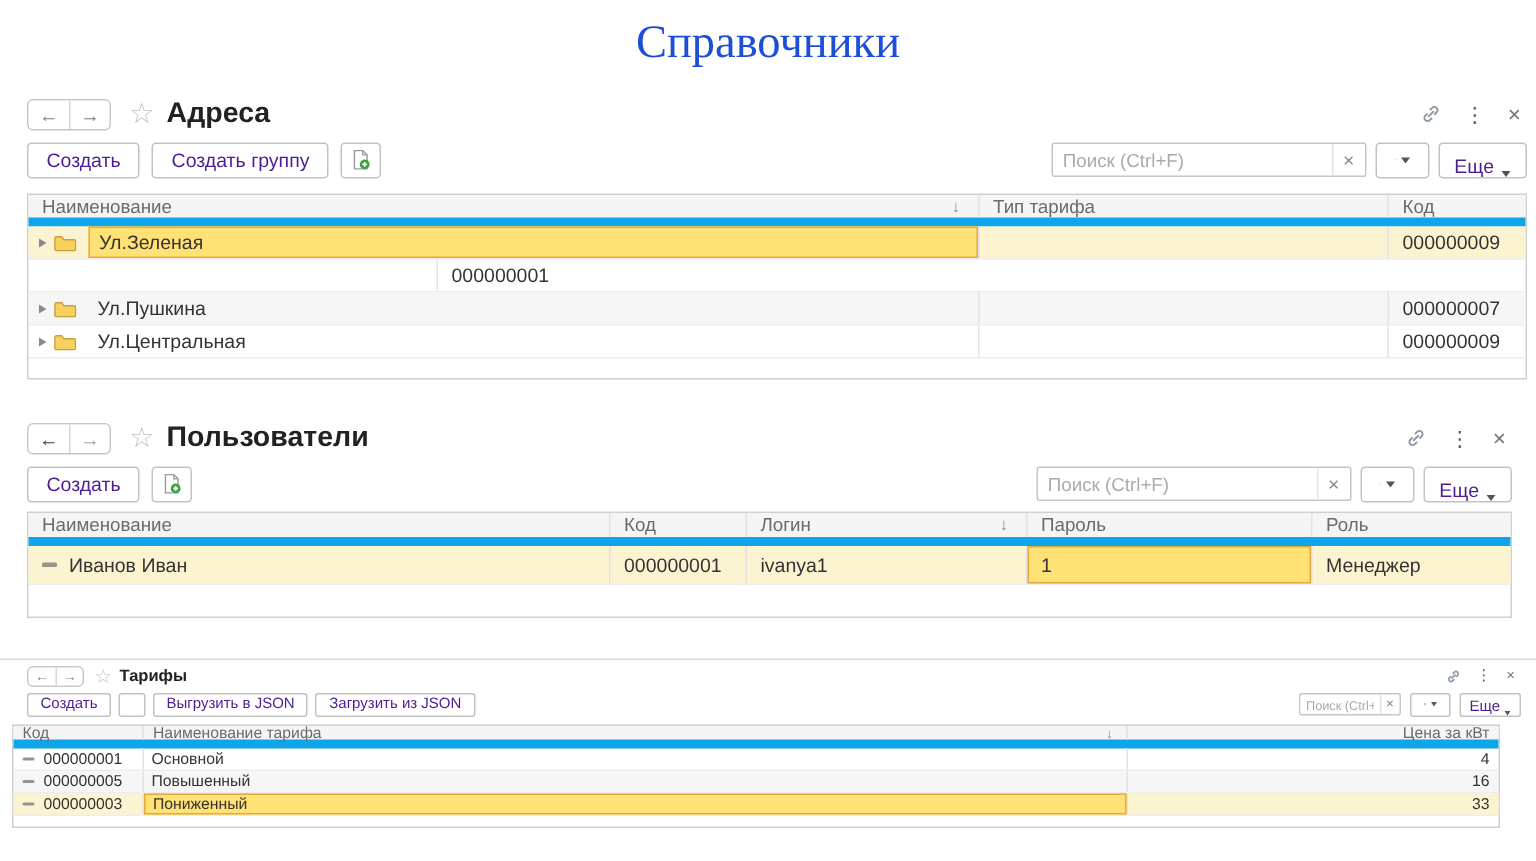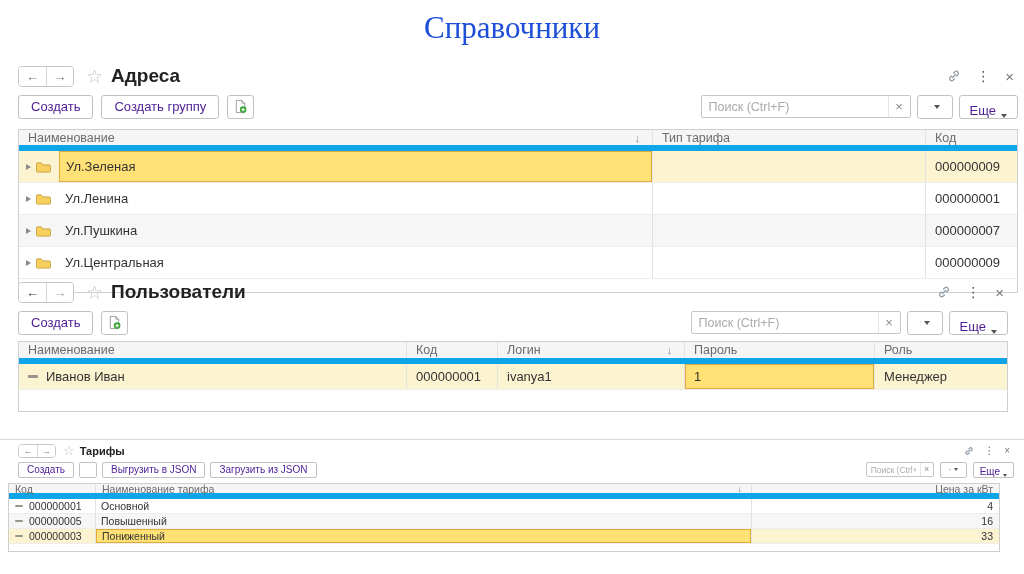--- a/index.html
+++ b/index.html
@@ -38,21 +38,21 @@
   .caret { width:0; height:0; border-left:3.5px solid transparent; border-right:3.5px solid transparent; border-top:4px solid #555; }
 
   .tbl { margin-top:10px; border:1px solid #cfcfcf; background:#fff; }
   .thead { display:flex; background:#f5f5f5; border-bottom:6px solid #0ea5e9; height:21px;
            font-size:12.5px; color:#6b6b6b; align-items:center; }
   .th { height:100%; display:flex; align-items:center; padding:0 9px; }
   .th, .cell { border-right:1px solid #e2e2e2; }
   .th:last-child, .cell:last-child { border-right:none; }
   .th.sorted { justify-content:space-between; }
   .sort-arrow { color:#888; font-size:11px; margin-right:3px; }
-  .trow { display:flex; height:32px; align-items:stretch; font-size:13px; color:#333; border-bottom:1px solid #ededed; }
+  .trow { display:flex; height:22px; align-items:stretch; font-size:13px; color:#333; border-bottom:1px solid #ededed; }
   .cell { display:flex; align-items:center; padding:0 9px; }
   .stripe { background:#f6f6f6; }
   .sel-row { background:#fcf3d0; }
   .sel-box { background:#ffe176; border:1px solid #e2a93b; }
   .filler { border-bottom:none; }
 
   .tree-pad { display:flex; align-items:center; gap:5px; padding-left:7px; width:40px; flex:none; }
   .expander { width:0; height:0; border-top:3.5px solid transparent; border-bottom:3.5px solid transparent; border-left:5px solid #8a8a8a; }
   .name-box { flex:1; height:100%; display:flex; align-items:center; padding:0 6px; }
   .dash-icon { width:10px; height:3px; background:#98938b; border-radius:1px; flex:none; margin-right:8px; }
@@ -180,29 +180,20 @@
               <path d="M1.5 2 h4 l1.6 2.2 H14.5 a1 1 0 0 1 1 1 V11 a1 1 0 0 1 -1 1 H1.5 A1 1 0 0 1 .5 11 V3 a1 1 0 0 1 1-1 Z" fill="#f8d060" stroke="#c8a13f"></path>
             </svg>
         </span>
         <span class="name-box sel-box">Ул.Зеленая</span>
       </div>
       <div class="cell c-type"></div>
       <div class="cell c-code">000000009</div>
     </div>
 
     <div class="trow">
-      <div class="cell c-name">
-        <span class="tree-pad">
-            <span class="expander"></span>
-          <svg viewBox="0 0 16 13" width="15" height="12">
-              <path d="M1.5 2 h4 l1.6 2.2 H14.5 a1 1 0 0 1 1 1 V11 a1 1 0 0 1 -1 1 H1.5 A1 1 0 0 1 .5 11 V3 a1 1 0 0 1 1-1 Z" fill="#f8d060" stroke="#c8a13f"></path>
-            </svg>
-        </span>
-        <span class="name-box">Ул.Ленина</span>
-      </div>
       <div class="cell c-type"></div>
       <div class="cell c-code">000000001</div>
     </div>
 
     <div class="trow stripe">
       <div class="cell c-name">
         <span class="tree-pad">
             <span class="expander"></span>
           <svg viewBox="0 0 16 13" width="15" height="12">
               <path d="M1.5 2 h4 l1.6 2.2 H14.5 a1 1 0 0 1 1 1 V11 a1 1 0 0 1 -1 1 H1.5 A1 1 0 0 1 .5 11 V3 a1 1 0 0 1 1-1 Z" fill="#f8d060" stroke="#c8a13f"></path>

